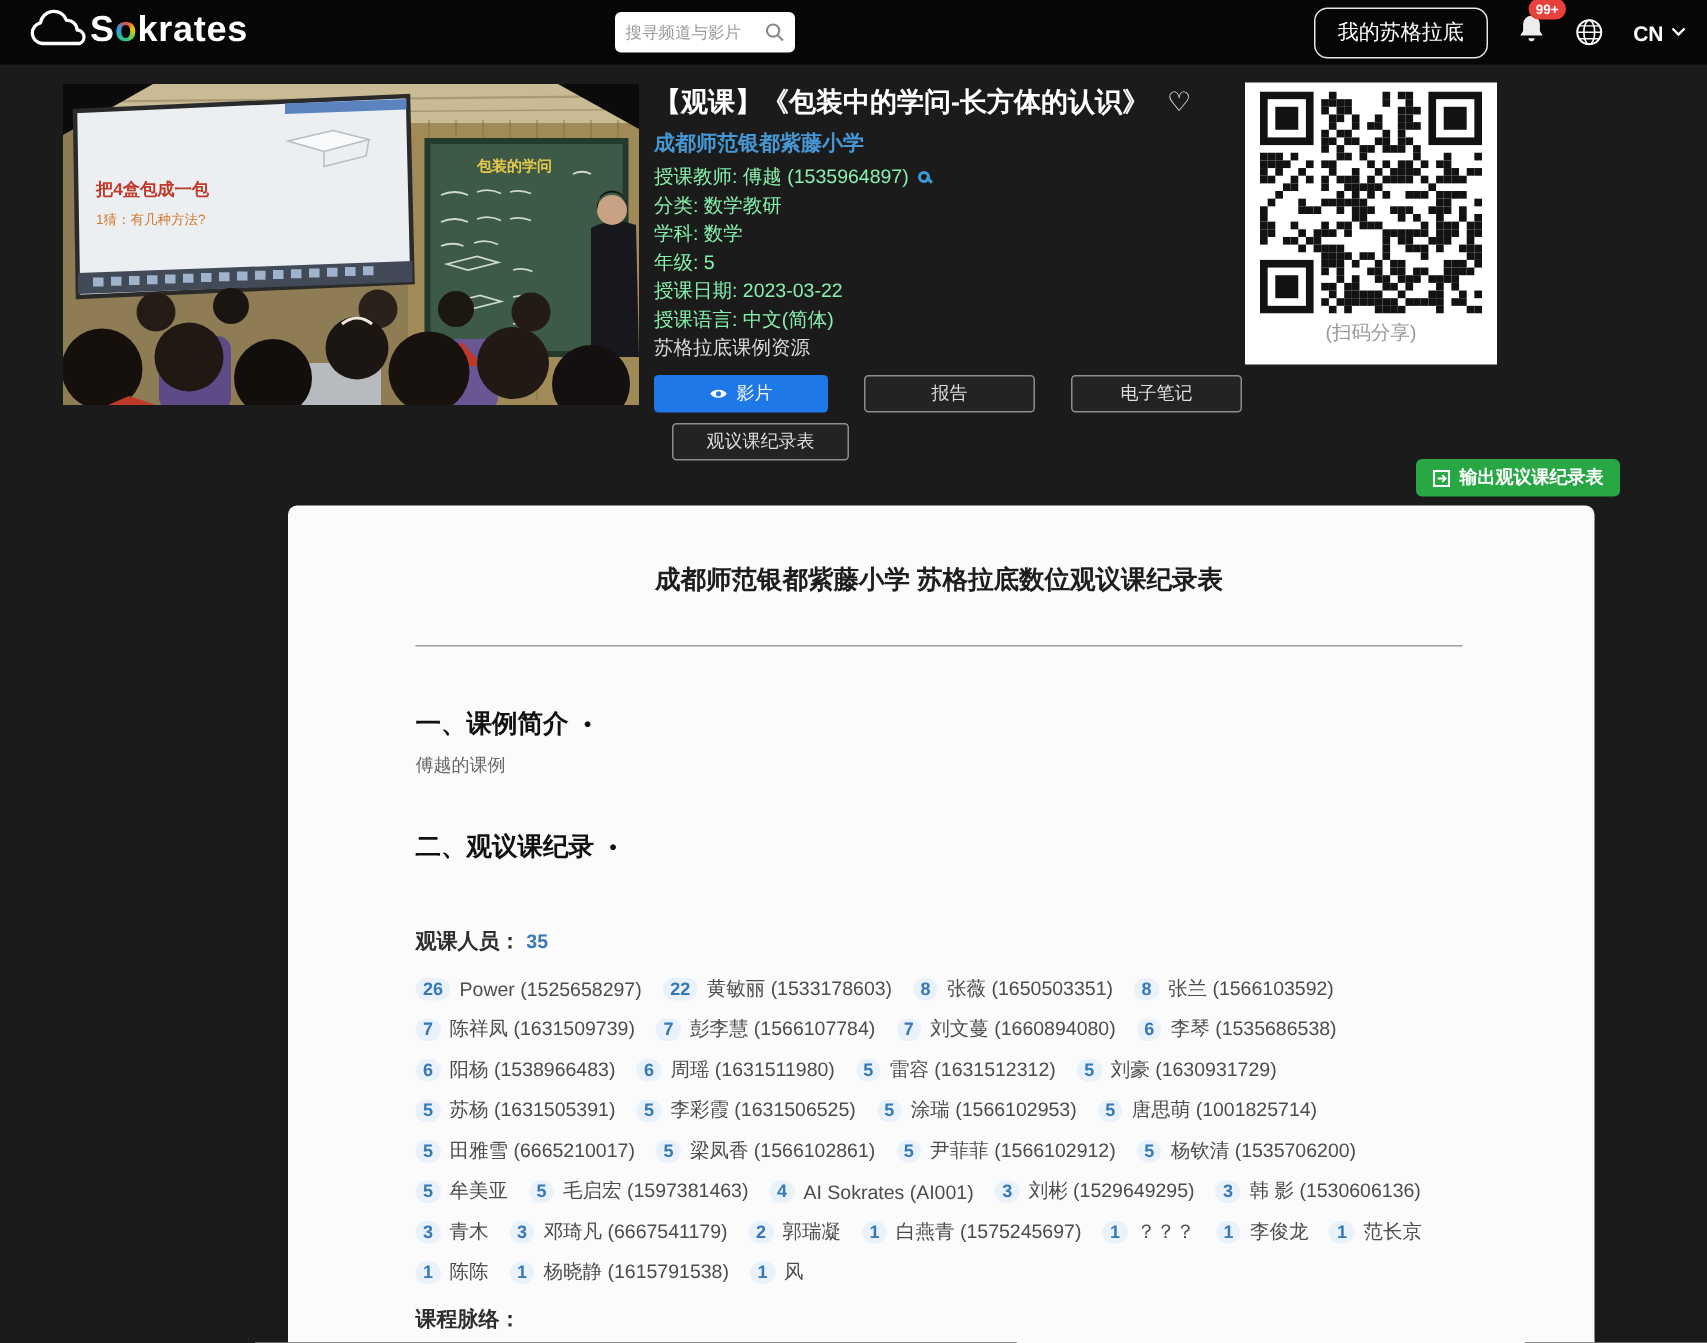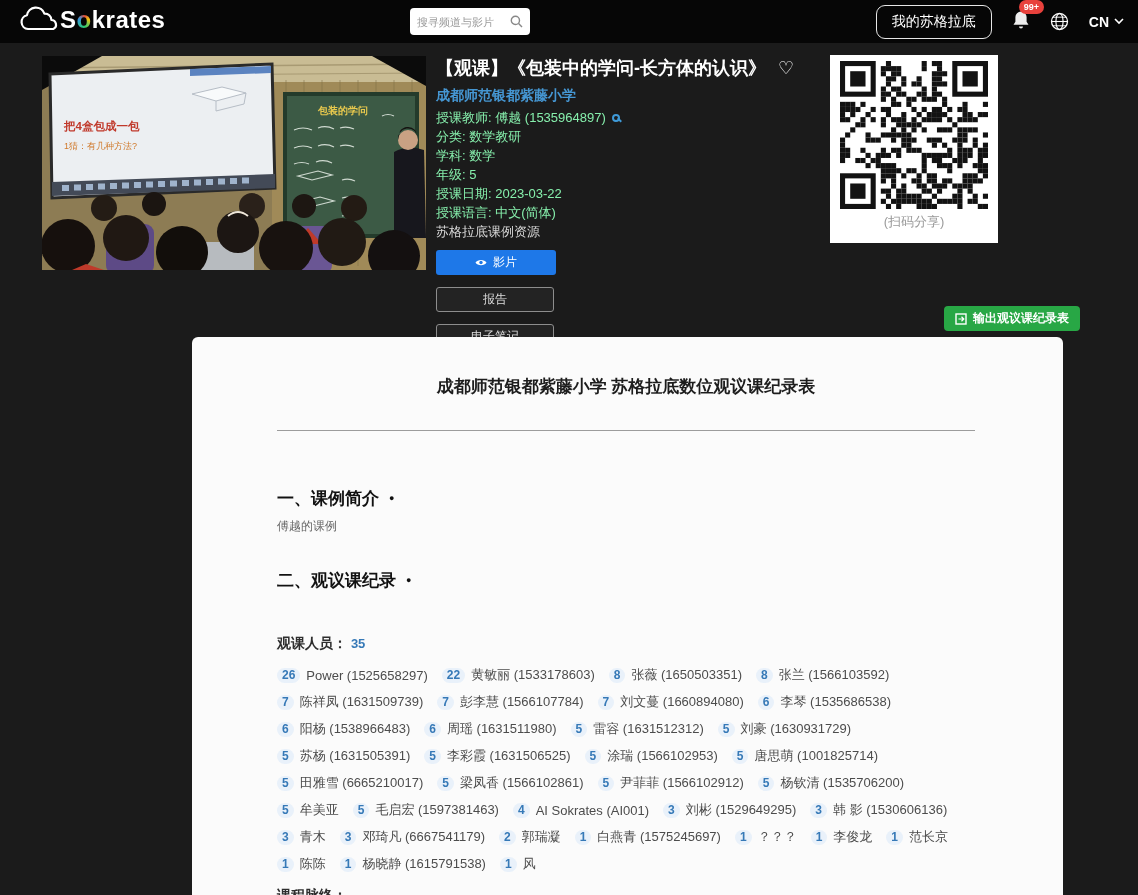--- a/index.html
+++ b/index.html
@@ -24,34 +24,34 @@
   .thumb { position:absolute; left:42px; top:56px; width:384px; height:214px; cursor:pointer; background:#000; }
   .lesson-info { position:absolute; left:436px; top:56px; width:392px; }
   .title-row { display:flex; align-items:center; gap:12px; }
   .title-row h1 { font-size:18px; color:#ffffff; font-weight:bold; white-space:nowrap; }
   .heart { color:#fff; font-size:18px; cursor:pointer; line-height:1; }
   .school { display:block; color:#4596d2; font-size:14px; font-weight:bold; text-decoration:none; margin:7px 0 3px; cursor:pointer; }
   .info-row { display:flex; align-items:center; gap:6px; color:#86efac; font-size:13px; line-height:19px; }
   .mini-mag { position:relative; width:8px; height:8px; border:2px solid #3f9ad8; border-radius:50%; display:inline-block; cursor:pointer; }
   .mini-mag::after { content:''; position:absolute; width:5px; height:2px; background:#3f9ad8; right:-4px; bottom:-1px; transform:rotate(45deg); }
   .resource { color:#d8d8d8; font-size:13px; line-height:19px; margin-bottom:9px; }
-  .btn-row { display:flex; gap:12px;flex-direction:column; }
+  .btn-row { display:flex; gap:12px; }
   .btn-primary { width:120px; height:25px; background:#1e78e8; color:#fff; border:none; border-radius:3px; font-size:12px; display:flex; align-items:center; justify-content:center; gap:6px; cursor:pointer; font-family:inherit; }
-  .btn-ghost { width:118px; height:25px; background:#232323; color:#ddd; border:1px solid #8d8d8d; border-radius:3px; font-size:12px; cursor:pointer; font-family:inherit; }
+  .btn-ghost { width:118px; height:25px; background:#232323; color:#ddd; border:1px solid #8d8d8d; border-radius:3px; font-size:12px; cursor:pointer; font-family:inherit;margin-left:12px; }
   .btn-row2 { margin-top:7px; }
   .qr-box { position:absolute; left:830px; top:55px; width:168px; height:188px; background:#fff; }
   .qr-box svg { display:block; margin:6px auto 0; }
   .qr-caption { text-align:center; color:#9a9a9a; font-size:13px; margin-top:4px; }
   .export-btn { position:absolute; left:944px; top:306px; height:25px; background:#28a745; color:#fff; border:none; border-radius:4px; font-size:12px; font-weight:bold; display:flex; align-items:center; gap:6px; padding:0 11px; cursor:pointer; font-family:inherit; }
 
   
   .card { position:absolute; left:192px; top:337px; width:871px; height:720px; background:#fbfbfb; border-radius:6px 6px 0 0; padding:26px 88px 30px 85px; }
   .card-title { text-align:center; font-size:17px; color:#1d1d1d; font-weight:bold; margin-top:12px; }
   .card hr { border:none; border-top:1px solid #9c9c9c; margin-top:32px; }
-  .sec { display:flex; align-items:center; gap:10px; font-size:17px; font-weight:bold; color:#111; margin-top:56px; }
+  .sec { display:flex; align-items:center; gap:10px; font-size:17px; font-weight:bold; color:#111; margin-top:40px; }
   .sec .dot { font-size:9px; line-height:1; }
   .sec-body { font-size:12px; color:#666; margin-top:8px; }
   .sec2 { margin-top:34px; }
   .observers-label-row { margin-top:43px; font-size:14px; }
   .stat-label { font-weight:bold; color:#2e2e2e; }
   .stat-value { color:#3679b7; font-weight:bold; font-size:13px; }
   .observer-list { margin-top:13px; display:flex; flex-wrap:wrap; column-gap:14px; row-gap:9px; max-width:700px; }
   .observer { display:flex; align-items:center; gap:6px; font-size:13px; color:#4c4c4c; cursor:pointer; }
   .count-badge { background:#e9f1fa; color:#3679b7; font-weight:bold; font-size:12px; line-height:15px; padding:0 5px; border-radius:8px; min-width:9px; text-align:center; }
   .stat-row { margin-top:14px; height:13px; font-size:14px; }

